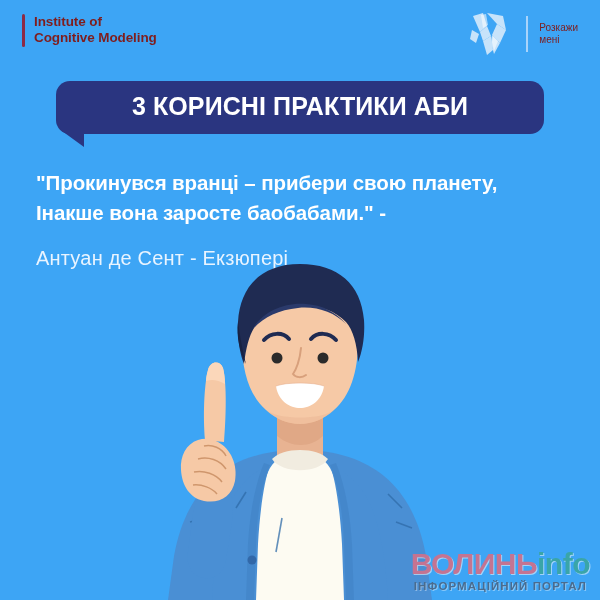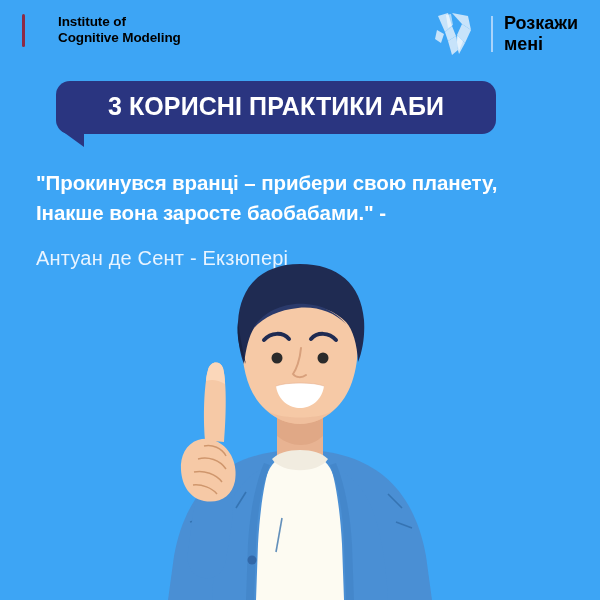--- a/index.html
+++ b/index.html
@@ -18,44 +18,43 @@
 
   
   .brand-left {
     position:absolute; left:22px; top:14px;
     display:flex; align-items:stretch; gap:9px;
   }
   .brand-bar {
     width:3px; background:#8d2a45; border-radius:2px;
   }
   .brand-left-text {
-    color:#000000;
+    color:#7f1d1d;
     font-size:13.5px;
     font-weight:bold;
     line-height:1.22;
     letter-spacing:-0.1px;
     white-space:pre-line;
-    margin-left:24px;
   }
 
   .brand-right {
     position:absolute; right:22px; top:10px;
     display:flex; align-items:center; gap:11px;
   }
   .brand-mark { width:52px; height:48px; display:block; }
   .brand-divider {
     width:2px; height:36px; background:#bcdcfb; opacity:.85;
   }
   .brand-right-text {
-    color:#000000; font-size:18px; font-weight:bold;
+    color:#7f1d1d; font-size:10px; font-weight:normal;
     line-height:1.18; white-space:pre-line;
   }
 
   
-  .headline-wrap { position:absolute; left:56px; top:81px; width:440px; }
+  .headline-wrap { position:absolute; left:56px; top:81px; width:488px; }
   .headline {
     position:relative;
     background:#2a3580;
     border-radius:14px;
     padding:11px 16px 13px 16px;
     text-align:center;
   }
   .headline::after {
     content:""; position:absolute;
     left:6px; bottom:-13px;
@@ -285,14 +284,18 @@
     <path d="M276 126
              C286 122 314 122 324 126
              C322 141 310 148 300 148
              C290 148 278 141 276 126 Z" fill="#ffffff"></path>
     <path d="M276 126 C286 122 314 122 324 126" stroke="#e8b392" stroke-width="1.2" fill="none" opacity="0.6"></path>
 
     <path d="M266 150 C278 160 322 160 334 150
              C324 159 312 164 300 164 C288 164 276 159 266 150 Z" fill="#e8b392" opacity="0.45"></path>
   </svg>
 
+  <div class="watermark">
+    <span class="wm-main"><span class="wm-a">ВОЛИНЬ</span><span class="wm-b">info</span></span>
+    <span class="wm-sub">ІНФОРМАЦІЙНИЙ ПОРТАЛ</span>
+  </div>
 
 </div>
 
 </body></html>

